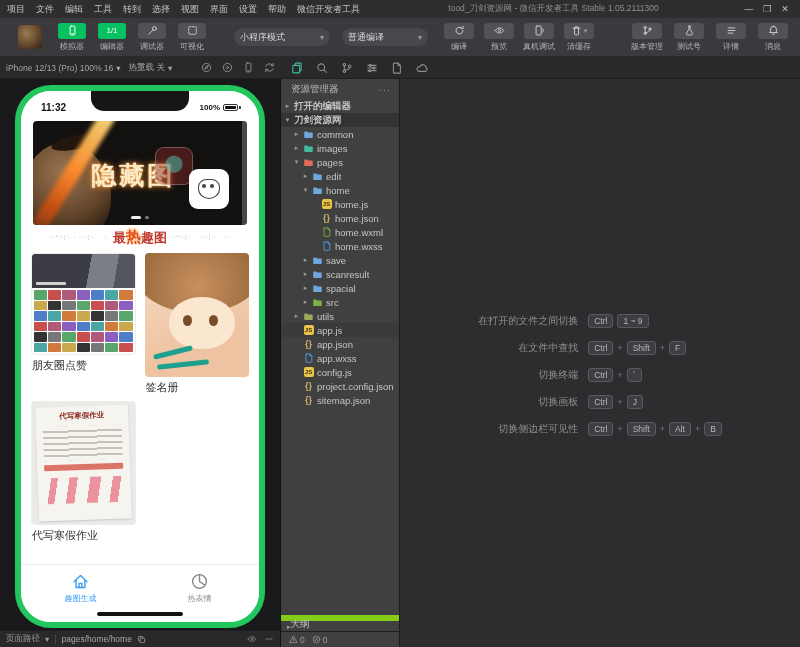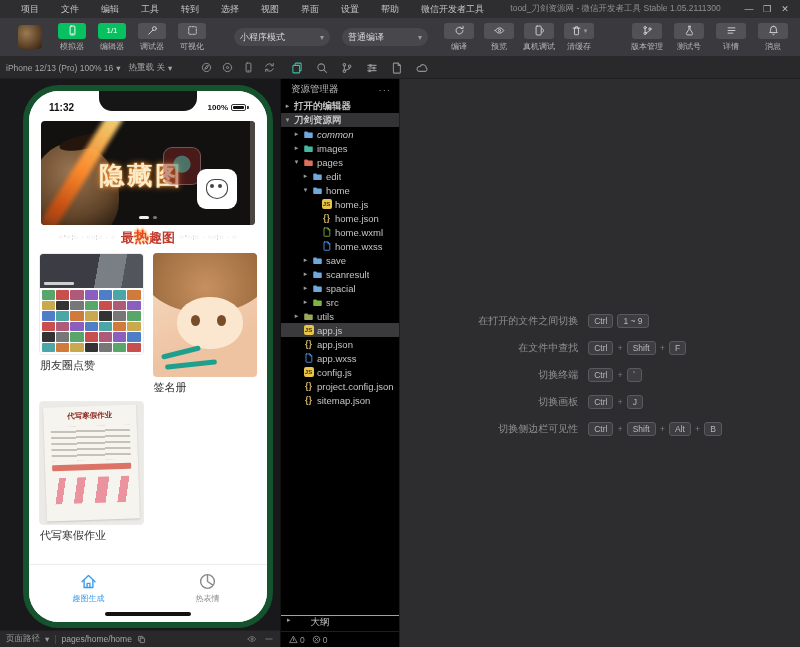--- a/index.html
+++ b/index.html
@@ -2,21 +2,21 @@
 <html><head>
 <meta charset="utf-8">
 <style>
   * { margin:0; padding:0; box-sizing:border-box; }
   html,body { width:800px; height:647px; overflow:hidden; background:#222;
     font-family:"Liberation Sans","DejaVu Sans",sans-serif; }
   .window { width:800px; height:647px; display:flex; flex-direction:column; background:#2b2b2d; }
 
   
   .titlebar { height:18px; background:#2e2e30; display:flex; align-items:center; font-size:9px; color:#c2c2c2; flex:0 0 auto; }
-  .menus { display:flex; gap:12px; padding-left:16px; }
+  .menus { display:flex; gap:1px; padding-left:2px; }
   .menu-item { padding:2px 5px; cursor:default; }
   .win-title { flex:1; text-align:center; color:#8f8f8f; font-size:8.5px; white-space:nowrap; overflow:hidden; }
   .win-controls { display:flex; gap:4px; padding-right:8px; color:#bdbdbd; }
   .win-controls span { width:14px; text-align:center; font-size:9px; }
 
   
   .toolbar { height:39px; background:#3a3a3e; display:flex; align-items:center; flex:0 0 auto; border-bottom:1px solid #2a2a2c; }
   .avatar { width:24px; height:24px; border-radius:4px; margin:0 14px 0 18px;
     background:radial-gradient(circle at 35% 35%, #9c7a52, #5d4327 60%, #2e2015); }
   .tb-group { display:flex; gap:8px; align-items:flex-start; }
@@ -51,22 +51,22 @@
 
   
   .sim-col { width:281px; flex:0 0 auto; display:flex; flex-direction:column; background:#19191b; border-right:1px solid #111; }
   .sim-stage { flex:1; position:relative; overflow:hidden; }
   .sim-footer { height:17px; background:#29292c; border-top:1px solid #1f1f21; display:flex; align-items:center;
     font-size:8.5px; color:#9a9a9a; padding:0 6px; gap:5px; flex:0 0 auto; }
   .sim-footer .path { color:#a8a8a8; }
   .sim-footer .foot-icons { margin-left:auto; display:flex; gap:7px; color:#7a7a7a; }
 
   
-  .phone { position:absolute; left:23px; top:6px; width:250px; height:543px; background:#fff;
-    border:6px solid #14532d; border-radius:36px; overflow:hidden; }
+  .phone { position:absolute; left:15px; top:6px; width:250px; height:543px; background:#fff;
+    border:6px solid #22c55e; border-radius:36px; overflow:hidden; }
   .screen { width:100%; height:100%; background:#fff; position:relative; display:flex; flex-direction:column; }
   .notch { position:absolute; top:0; left:50%; transform:translateX(-50%); width:98px; height:20px; background:#161616; border-radius:0 0 13px 13px; z-index:5; }
   .p-status { height:26px; display:flex; justify-content:space-between; align-items:center; padding:6px 18px 0 20px; flex:0 0 auto; }
   .p-time { font-size:10px; font-weight:bold; color:#111; }
   .p-batt { display:flex; align-items:center; gap:3px; font-size:8px; color:#111; font-weight:bold; }
   .batt-body { width:15px; height:7px; border:1px solid #333; border-radius:2px; position:relative; }
   .batt-body::after { content:""; position:absolute; inset:1px; background:#111; border-radius:1px; }
   .batt-nub { width:2px; height:3px; background:#333; border-radius:0 1px 1px 0; margin-left:-2px; }
   .p-nav { height:32px; position:relative; display:flex; align-items:center; justify-content:center; flex:0 0 auto; }
   .p-title { font-size:11px; color:#2b2b2b; }
@@ -146,34 +146,34 @@
   .tabbar { margin-top:auto; flex:0 0 auto; height:46px; border-top:1px solid #ededed; display:flex; }
   .tab { flex:1; display:flex; flex-direction:column; align-items:center; justify-content:center; gap:2px; cursor:pointer; }
   .tab .t-lbl { font-size:8px; color:#8a8a8a; }
   .tab.active .t-lbl { color:#3d9df3; }
   .tab .t-ico { color:#8a8a8a; display:flex; }
   .tab.active .t-ico { color:#3d9df3; }
   .home-indicator { flex:0 0 auto; height:12px; display:flex; justify-content:center; }
   .home-indicator i { width:86px; height:4px; background:#111; border-radius:3px; margin-top:2px; }
 
   
-  .explorer { width:119px; flex:0 0 auto; background:#000000; border-right:1px solid #1c1c1e; display:flex; flex-direction:column; font-size:9.5px; color:#c5c5c5; }
+  .explorer { width:119px; flex:0 0 auto; background:#404040; border-right:1px solid #1c1c1e; display:flex; flex-direction:column; font-size:9.5px; color:#c5c5c5; }
   .exp-header { height:20px; display:flex; align-items:center; justify-content:space-between; padding:0 8px 0 10px; color:#bdbdbd; flex:0 0 auto; }
   .exp-menu { color:#9a9a9a; letter-spacing:1px; cursor:pointer; }
   .tree { flex:1; overflow:hidden; }
   .tree-row { height:14px; display:flex; align-items:center; gap:3px; white-space:nowrap; cursor:pointer; padding-right:2px; }
   .tree-row.selected { background:#3a3a3d; }
   .tree-row.hl { background:#333336; }
   .tree-row .arrow { width:7px; font-size:7px; color:#9a9a9a; text-align:center; flex:0 0 auto; }
   .tree-row .ficon { width:11px; height:11px; display:flex; align-items:center; justify-content:center; flex:0 0 auto; }
   .js-badge { width:10px; height:10px; background:#e8c44a; color:#3a3000; font-size:6px; font-weight:bold; display:flex; align-items:center; justify-content:center; border-radius:2px; }
   .brace { color:#d0b16a; font-size:9px; font-weight:bold; }
   .doc-g { color:#7cb342; } .doc-b { color:#4f9ee8; }
   .tree-row .t-lab { overflow:hidden; text-overflow:ellipsis; }
-  .exp-outline { height:16px; display:flex; align-items:flex-start; gap:20px; padding-left:6px; border-top:1px solid #84cc16; flex:0 0 auto; }
+  .exp-outline { height:16px; display:flex; align-items:flex-end; gap:0; padding-left:6px; border-top:6px solid #84cc16; flex:0 0 auto; }
   .exp-problems { height:16px; display:flex; align-items:center; gap:7px; padding-left:8px; color:#9a9a9a; font-size:8.5px; border-top:1px solid #1f1f21; flex:0 0 auto; }
   .exp-problems span { display:flex; align-items:center; gap:2px; }
 
   
   .editor { flex:1; background:#2d2d30; display:flex; flex-direction:column; align-items:center; }
   .shortcuts { margin-top:235px; display:grid; grid-template-columns:auto auto; column-gap:10px; row-gap:13px; align-items:center; }
   .sc-label { text-align:right; font-size:10px; color:#8f8f8f; }
   .sc-keys { display:flex; align-items:center; gap:4px; }
   .key { background:#3d3d42; border:1px solid #5a5a5e; border-radius:3px; color:#b8b8b8; font-size:8.5px; padding:1px 5px; min-width:10px; text-align:center; }
   .plus { color:#7a7a7a; font-size:9px; }
@@ -577,21 +577,21 @@
       </div>
       <div class="tree">
           <div class="tree-row" style="padding-left: 3px;">
             <span class="arrow">▸</span>
             <span class="t-lab" style="font-weight: bold;">打开的编辑器</span>
           </div>
           <div class="tree-row hl" style="padding-left: 3px;">
             <span class="arrow">▾</span>
             <span class="t-lab" style="font-weight: bold;">刀剑资源网</span>
           </div>
-          <div class="tree-row" style="padding-left: 12px; font-style: italic;">
+          <div class="tree-row" style="padding-left: 12px;">
             <span class="arrow">▸</span>
             <span class="ficon" style="color: rgb(111, 168, 220);">
               <svg width="11" height="11" viewBox="0 0 16 16">
                 <path d="M1.8 4.8a1 1 0 0 1 1-1h3.4L7.6 5.2h5.6a1 1 0 0 1 1 1v5.9a1 1 0 0 1-1 1H2.8a1 1 0 0 1-1-1z" fill="currentColor"></path>
               </svg>
             </span>
             <span class="t-lab">common</span>
           </div>
           <div class="tree-row" style="padding-left: 12px;">
             <span class="arrow">▸</span>

